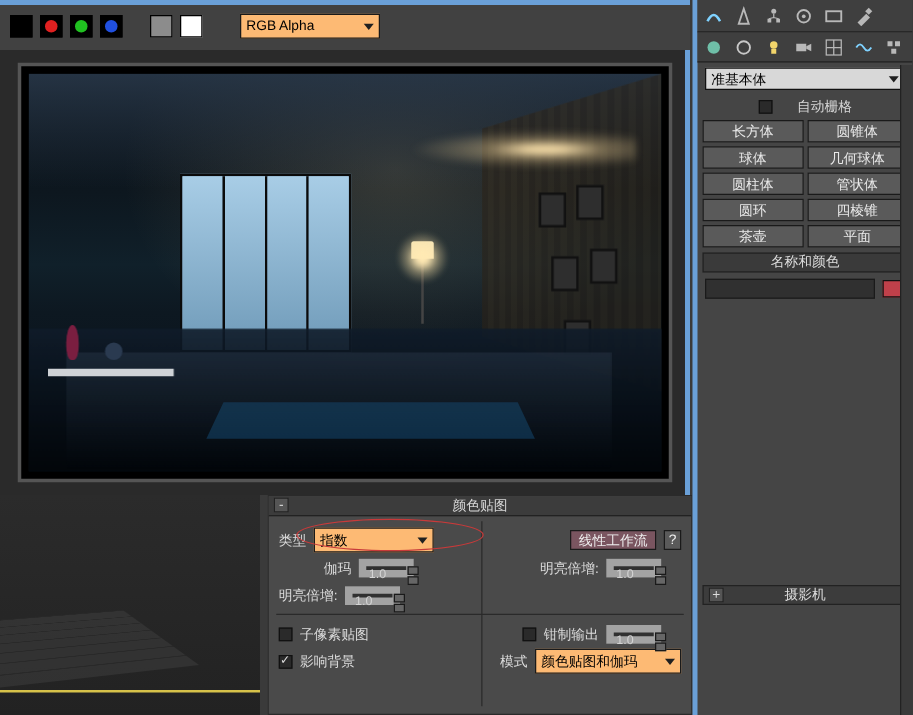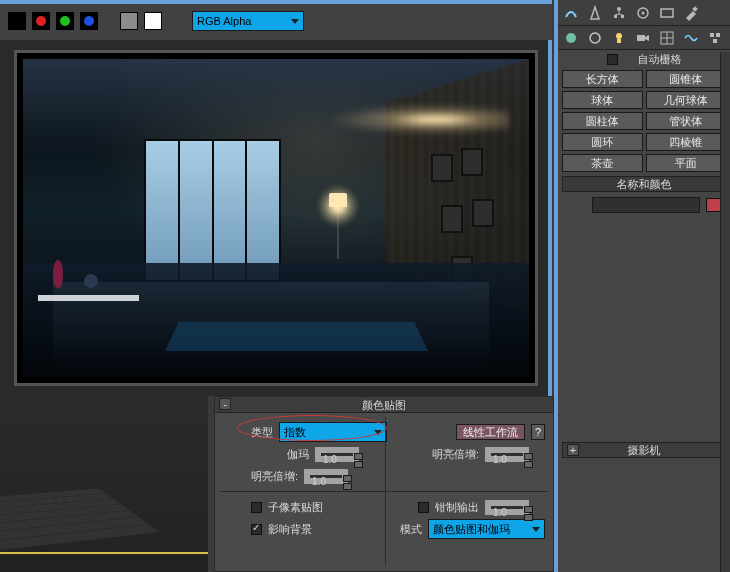--- a/index.html
+++ b/index.html
@@ -20,21 +20,21 @@
   .swatch-red   { display:flex;align-items:center;justify-content:center;background:#000; }
   .swatch-green { display:flex;align-items:center;justify-content:center;background:#000; }
   .swatch-blue  { display:flex;align-items:center;justify-content:center;background:#000; }
   .swatch-red   span, .swatch-green span, .swatch-blue span { width:10px;height:10px;border-radius:50%; }
   .swatch-red   span{ background:#e02020;}
   .swatch-green span{ background:#20c020;}
   .swatch-blue  span{ background:#2050e0;}
   .swatch-gray  { background:#8c8c8c; }
   .swatch-white { background:#ffffff; }
   .dropdown {
-    height: 20px; background:#0ea5e9; color:#000; border:1px solid #1a1a1a;
+    height: 20px; background:#fdba74; color:#000; border:1px solid #1a1a1a;
     font-size: 11px; padding: 1px 4px; display:flex; align-items:center; justify-content:space-between;
   }
   .tri-down { width:0;height:0;border-left:4px solid transparent;border-right:4px solid transparent;border-top:5px solid #202020; }
 
   
   .render-frame {
     position:absolute; top:40px; left:0; width:552px; height:356px;
     background:#2a2a2a; border-right:4px solid #6aa0d8;
   }
   .render-inner {
@@ -124,21 +124,21 @@
     background:#4a4a4a; border:1px solid #2a2a2a;
   }
   .rollout .bar{
     height:16px; background:#3c3c3c; color:#d6d6d6; text-align:center; font-size:11px;
     border-bottom:1px solid #222; line-height:16px; position:relative;
   }
   .rollout .bar .collapse{
     position:absolute; left:4px; top:1px; width:12px; height:12px; background:#555;
     border:1px solid #222; color:#ddd; line-height:10px; text-align:center; font-size:11px;
   }
-  .row { display:flex; align-items:center; height:22px; padding:0 8px; gap:6px;margin-left:28px; }
+  .row { display:flex; align-items:center; height:22px; padding:0 8px; gap:6px; }
   .lbl { color:#dcdcdc; font-size:11px; }
   .circle-note{
     position:absolute; border:1.5px solid #c83a3a; border-radius:50%;
     pointer-events:none;
   }
   .spinner{
     width:44px; height:15px; background:#303030; color:#d3d3d3; font-size:10px;
     border:6px solid #a3a3a3; padding:0 2px; line-height:13px; position:relative;
   }
   .spinner .arrows{position:absolute;right:-10px;top:0;width:9px;height:15px;}
@@ -255,21 +255,21 @@
 
 <div class="rollout">
   <div class="bar">
     <span class="collapse">-</span>
     <span>颜色贴图</span>
   </div>
   <div class="vline"></div>
 
   <div class="row" style="margin-top:8px">
     <span class="lbl">类型</span>
-    <div class="dropdown" style="width:108px">
+    <div class="dropdown" style="width:96px">
       <span>指数</span>
       <span class="tri-down"></span>
     </div>
     <div style="flex:1"></div>
     <span class="btn" style="background:#7a5560">线性工作流</span>
     <span class="btn" style="width:14px;justify-content:center;padding:0">?</span>
   </div>
 
   <div class="row">
     <div style="width:30px"></div>
@@ -411,20 +411,24 @@
       </span>
     <span class="ticon">
         <svg width="16" height="16">
           <rect x="3" y="3" width="4" height="4" fill="#b8b8b8"></rect>
           <rect x="9" y="3" width="4" height="4" fill="#b8b8b8"></rect>
           <rect x="6" y="9" width="4" height="4" fill="#b8b8b8"></rect>
         </svg>
       </span>
   </div>
 
+  <div class="catdrop">
+    <span>准基本体</span>
+    <span class="tri-down"></span>
+  </div>
 
   <div class="auto">
     <span class="cb"></span>
     <span>自动栅格</span>
   </div>
 
   <div class="grid2" id="prim-grid">
       <div class="pbtn">长方体</div>
       <div class="pbtn">圆锥体</div>
       <div class="pbtn">球体</div>

